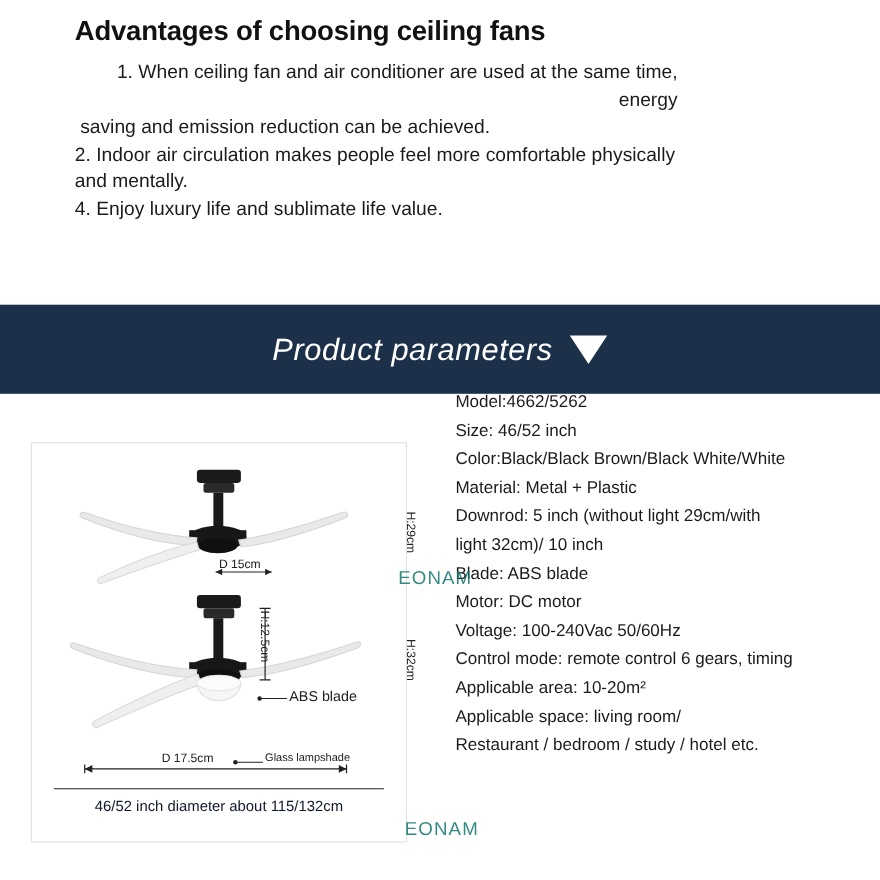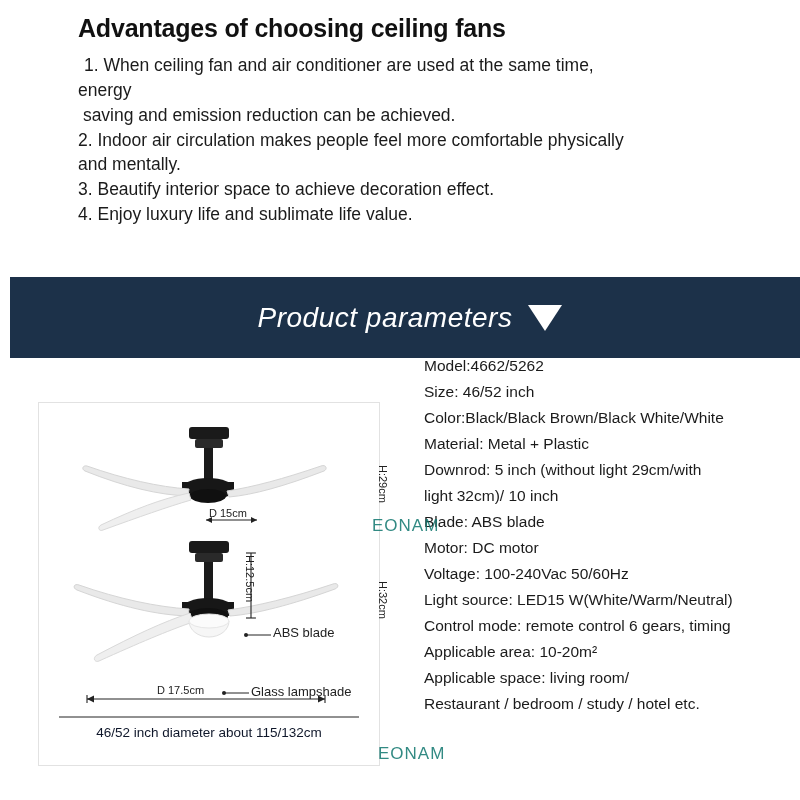--- a/index.html
+++ b/index.html
@@ -12,21 +12,20 @@
     background: #ffffff;
     font-family: "Liberation Sans", sans-serif;
     color: #1b1b1b;
     overflow: hidden;
     position: relative;
   }
   .page {
     width: 646px;
     height: 800px;
     position: relative;
-    margin-left: 10px;
   }
 
   
   .advantages {
     padding: 14px 30px 0 68px;
   }
   .adv-title {
     font-size: 25px;
     font-weight: bold;
     letter-spacing: -0.2px;
@@ -35,20 +34,21 @@
   }
   .adv-line {
     font-size: 17.5px;
     line-height: 1.42;
     color: #1b1b1b;
     margin: 0;
     white-space: pre-wrap;
   }
   .adv-line.indent {
     text-indent: 6px;
+    text-align: right;
   }
 
   
   .band {
     position: absolute;
     left: 0;
     top: 277px;
     width: 800px;
     height: 81px;
     background: #1c3149;
@@ -146,21 +146,20 @@
 <body>
 
 <div class="page">
 
   <div class="advantages">
     <h1 class="adv-title">Advantages of choosing ceiling fans</h1>
     <p class="adv-line indent">1. When ceiling fan and air conditioner are used at the same time, energy</p>
     <p class="adv-line"> saving and emission reduction can be achieved.</p>
     <p class="adv-line">2. Indoor air circulation makes people feel more comfortable physically</p>
     <p class="adv-line">and mentally.</p>
-    <p class="adv-line">3. Beautify interior space to achieve decoration effect.</p>
     <p class="adv-line">4. Enjoy luxury life and sublimate life value.</p>
   </div>
 
   <div class="band">
     <span class="band-title">Product parameters</span>
     <span class="band-caret"></span>
   </div>
 
   <div class="lower">
 
@@ -226,36 +225,35 @@
 
         <line x1="20" y1="314" x2="320" y2="314" stroke="#222" stroke-width="1"></line>
       </svg>
 
       <span class="dim-label vert" style="left:338px; top:62px;">H:29cm</span>
       <span class="dim-label vert" style="left:338px; top:178px;">H:32cm</span>
       <span class="dim-label" style="left:170px; top:104px;">D 15cm</span>
       <span class="dim-label" style="left:118px; top:281px;">D 17.5cm</span>
       <span class="dim-label vert" style="left:205px; top:152px;">H:12.5cm</span>
       <span class="dim-label" style="left:234px; top:222px; font-size:13px;">ABS blade</span>
-      <span class="dim-label" style="left:212px; top:281px; font-size:13px;">Glass lampshade</span>
+      <span class="dim-label" style="left:212px; top:281px; font-size:10px;">Glass lampshade</span>
 
       <div class="bottom-caption">46/52 inch diameter about 115/132cm</div>
     </div>
 
     <div class="specs">
       <p class="spec-row">Model:4662/5262</p>
       <p class="spec-row">Size: 46/52 inch</p>
       <p class="spec-row">Color:Black/Black Brown/Black White/White</p>
       <p class="spec-row">Material: Metal + Plastic</p>
       <p class="spec-row">Downrod: 5 inch (without light 29cm/with</p>
       <p class="spec-row">light 32cm)/ 10 inch</p>
       <p class="spec-row">Blade: ABS blade</p>
       <p class="spec-row">Motor: DC motor</p>
       <p class="spec-row">Voltage: 100-240Vac 50/60Hz</p>
-      <p class="spec-row">Light source: LED15 W(White/Warm/Neutral)</p>
       <p class="spec-row">Control mode: remote control 6 gears, timing</p>
       <p class="spec-row">Applicable area: 10-20m²</p>
       <p class="spec-row">Applicable space: living room/</p>
       <p class="spec-row">Restaurant / bedroom / study / hotel etc.</p>
     </div>
   </div>
 
   <span class="wm wm1">EONAM</span>
   <span class="wm wm2">EONAM</span>
 </div>

